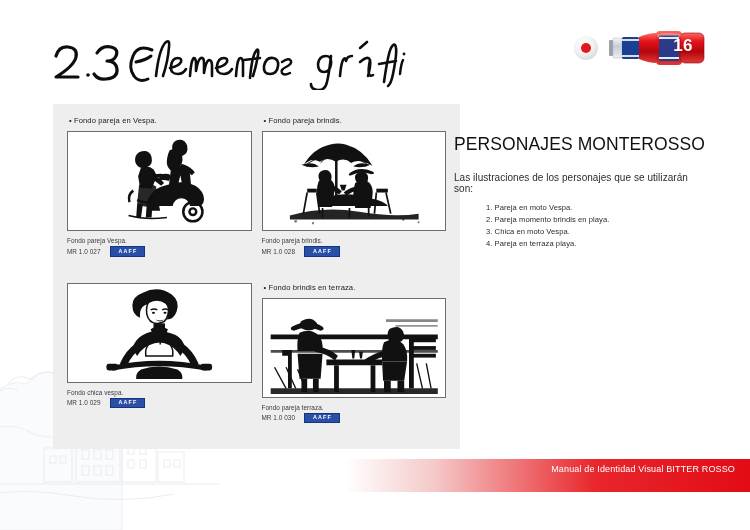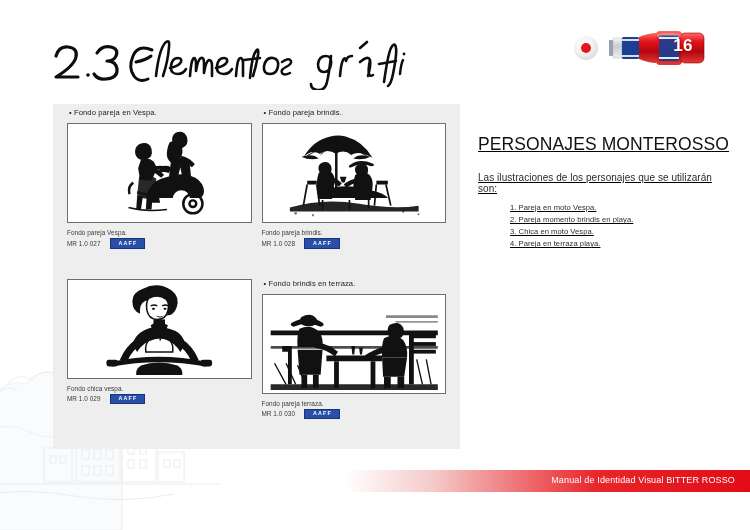--- a/index.html
+++ b/index.html
@@ -58,21 +58,21 @@
     background:#eeeeee;
     z-index:2;
   }
   .gallery-grid{
     position:absolute;inset:0;
     display:grid;
     grid-template-columns:1fr 1fr;
     grid-template-rows:1fr 1fr;
     column-gap:10px;
     row-gap:8px;
-    padding:4px 14px 8px 14px;
+    padding:12px 14px 8px 14px;
     box-sizing:border-box;
   }
   .gal-cell{
     display:flex;flex-direction:column;
     min-width:0;
   }
   .gal-heading{
     font-size:7.6px;
     color:#1a1a1a;
     margin:0 0 6px 2px;
@@ -108,24 +108,23 @@
     font-weight:bold;
     letter-spacing:1.1px;
     padding:1.5px 7px 1.5px 8px;
     line-height:1;
     border:1px solid #13357f;
   }
 
   
   #info-column{
     position:absolute;
-    left:478px;top:134px;
+    left:454px;top:134px;
     width:250px;
     z-index:3;
-    text-decoration:underline;
   }
   #info-title{
     font-size:17.5px;
     color:#111111;
     font-weight:normal;
     margin:0 0 17px 0;
     letter-spacing:.1px;
     white-space:nowrap;
   }
   #info-intro{
@@ -150,21 +149,21 @@
     font-size:7.6px;
     color:#2b2b2b;
     line-height:1.6;
     letter-spacing:.05px;
   }
 
   
   #footer-bar{
     position:absolute;
     left:345px;bottom:38px;
-    width:405px;height:22px;
+    width:405px;height:33px;
     background:linear-gradient(to right,#ffffff 0%,#f5c9c9 22%,#e8262b 62%,#e20b16 100%);
     z-index:3;
   }
   #footer-text{
     position:absolute;
     right:15px;top:0;
     height:21px;line-height:21px;
     color:#ffffff;
     font-size:9px;
     letter-spacing:.15px;

